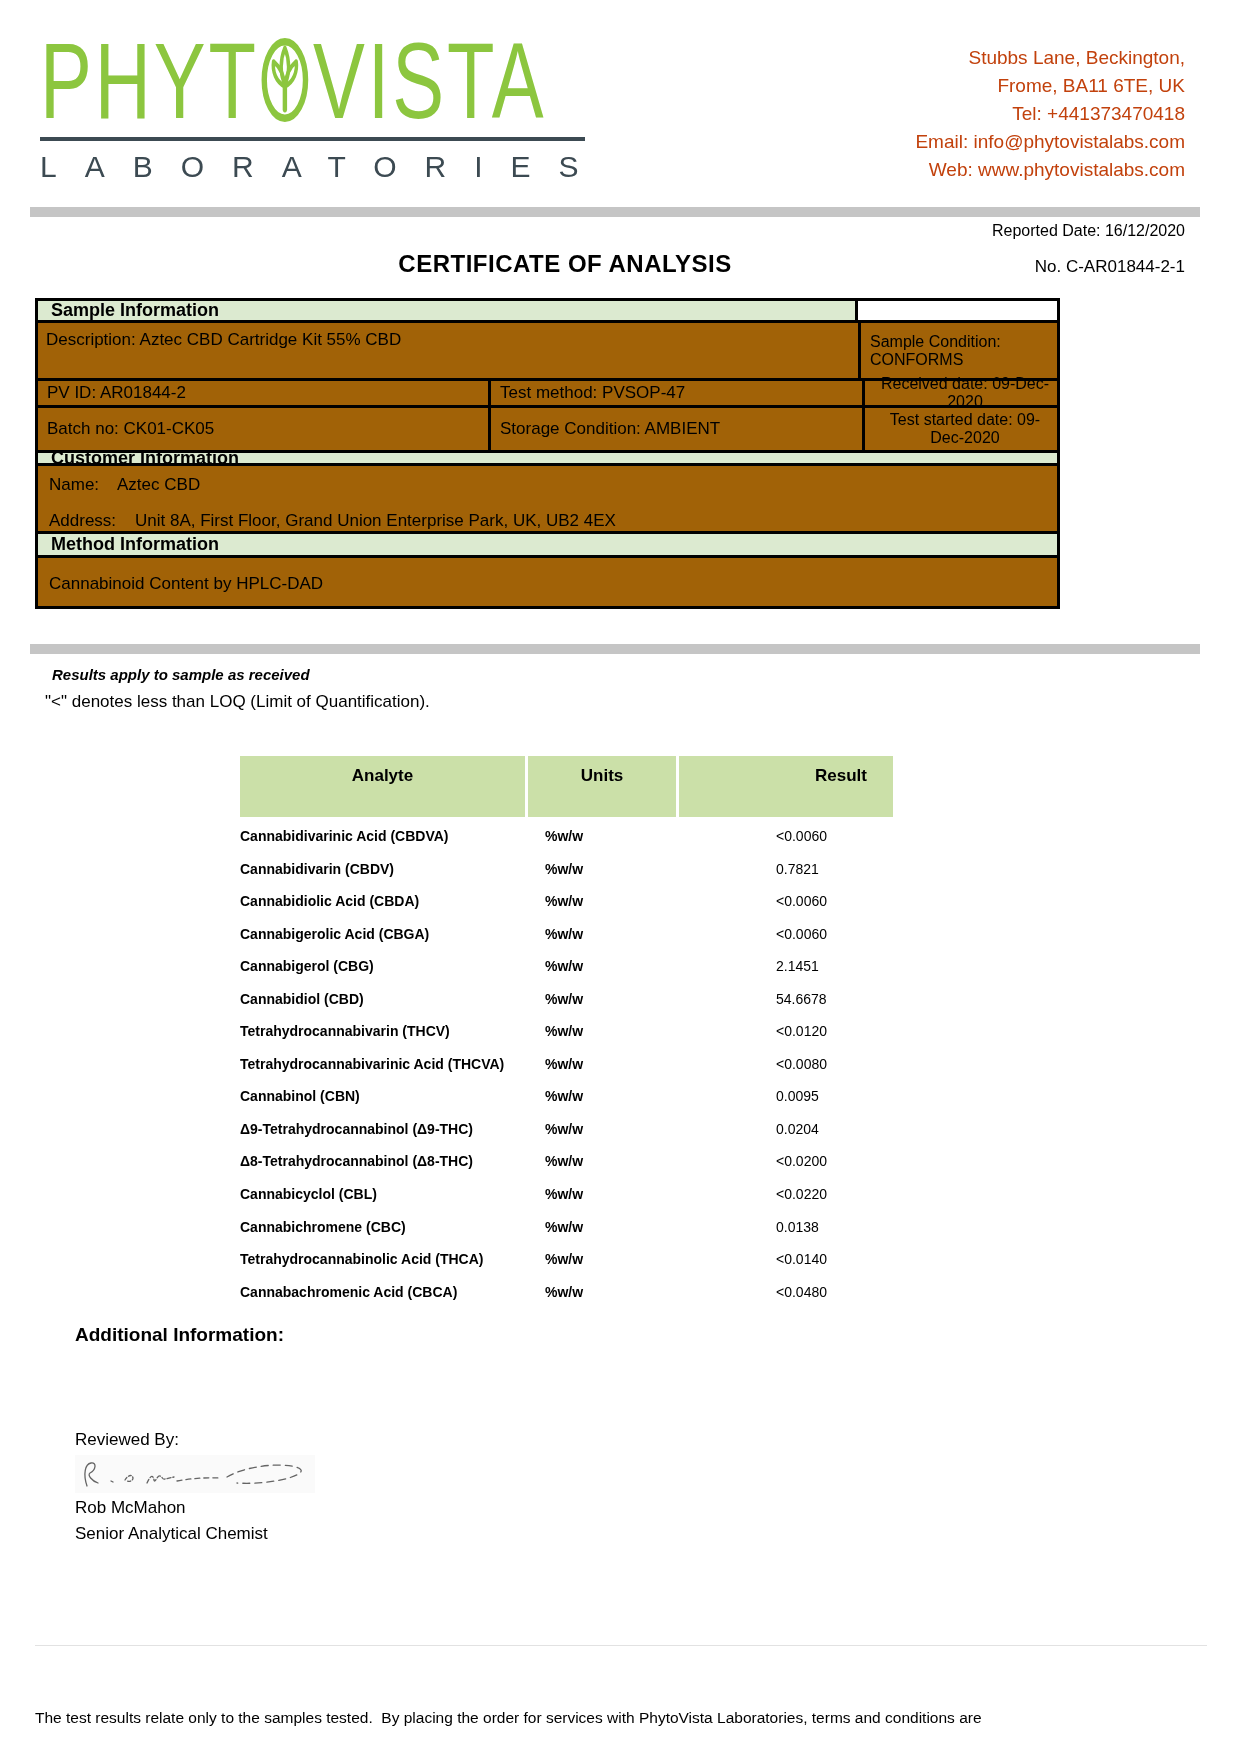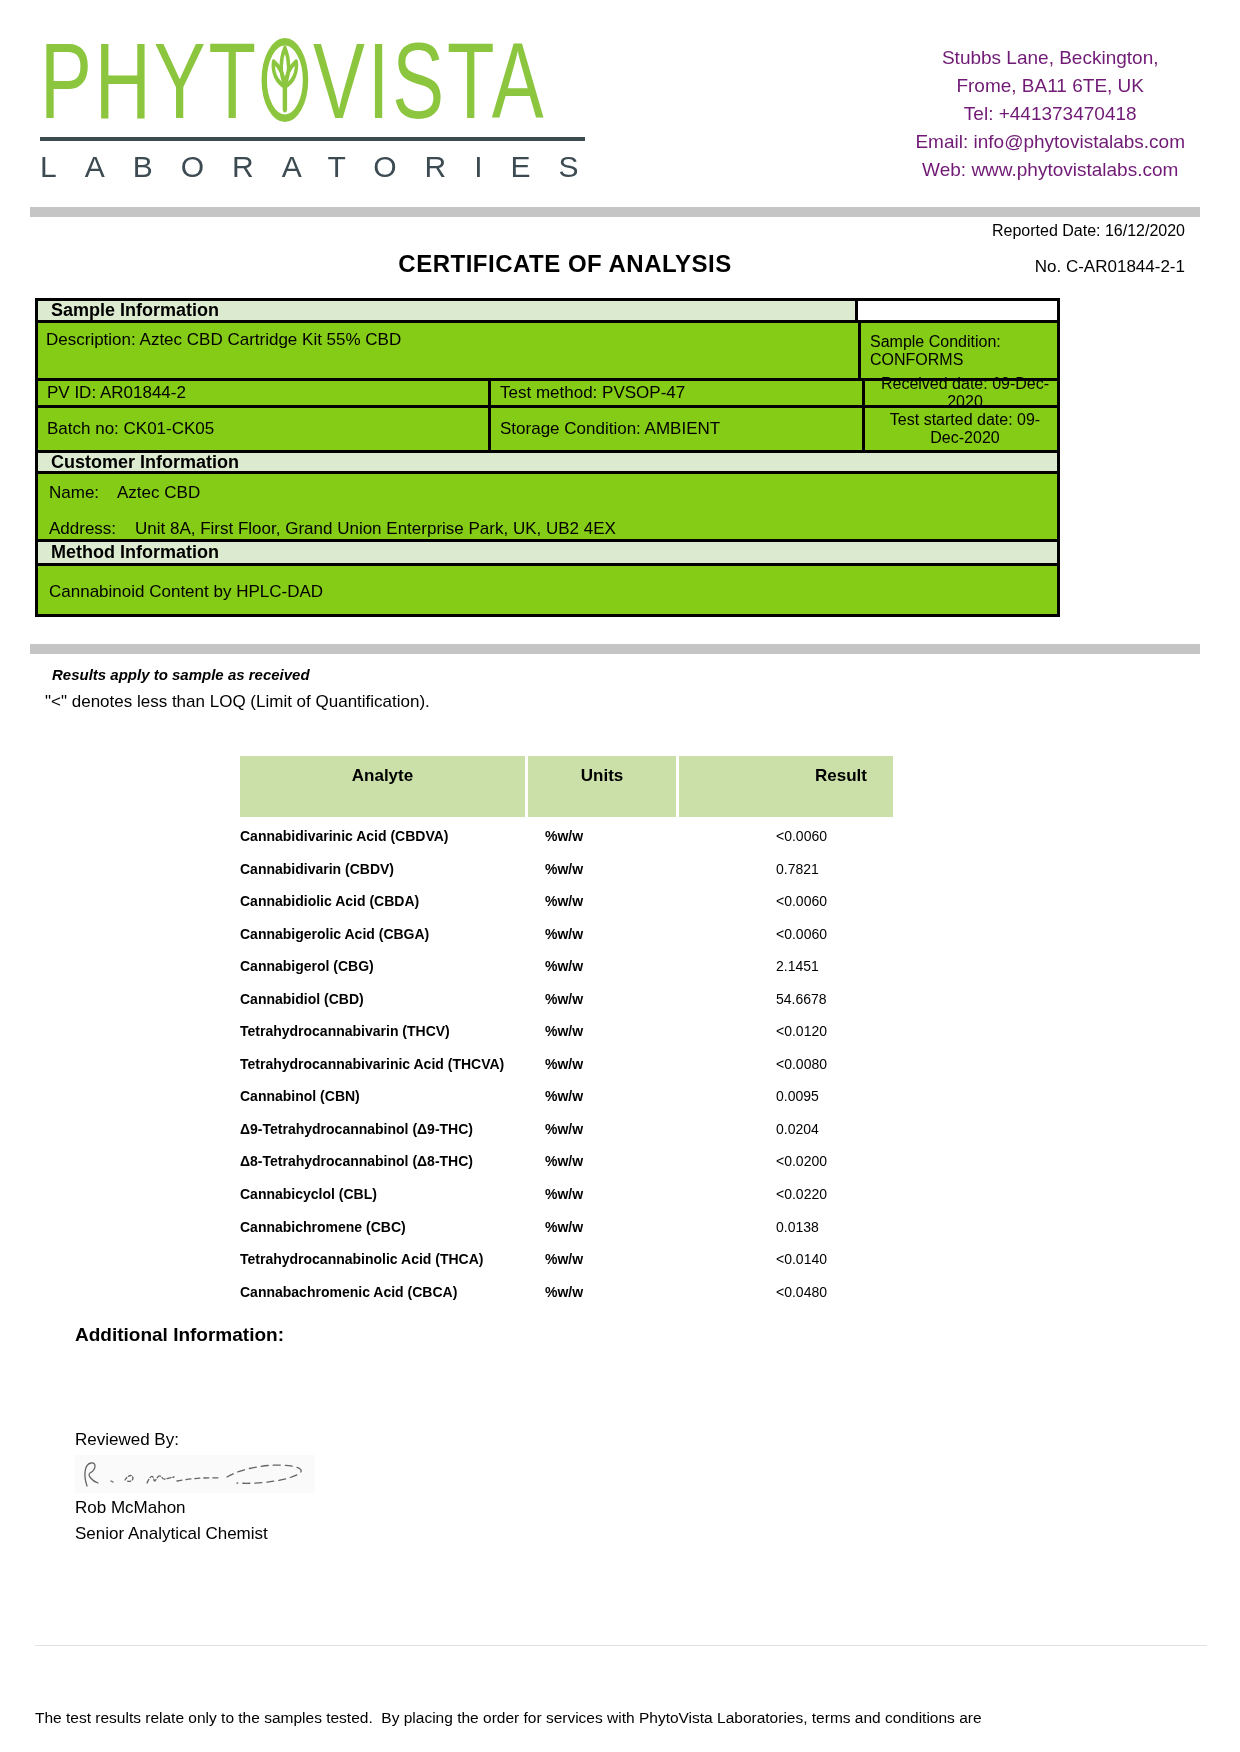--- a/index.html
+++ b/index.html
@@ -8,50 +8,50 @@
 
   
   .logo-block { position:absolute; left:40px; top:36px; width:560px; }
   .wordmark { display:flex; align-items:flex-end; height:88px; color:#8cc63f;
               transform:scaleX(0.72); transform-origin:left bottom; white-space:nowrap; }
   .wordmark span { font-size:108px; line-height:86px; letter-spacing:4px; font-weight:400; }
   .leaf-o { height:86px; width:auto; margin:0 5px 1px 2px; flex:0 0 auto; }
   .logo-rule { width:545px; border-top:4px solid #3c4a52; margin-top:13px; }
   .logo-sub { margin-top:9px; font-size:30px; color:#3c4a52; letter-spacing:28px; white-space:nowrap; width:545px; }
 
-  .contact { position:absolute; top:44px; right:55px; text-align:center; font-size:19px; line-height:28px; color:#701a75; }
+  .contact { position:absolute; top:44px; right:55px; text-align:right; font-size:19px; line-height:28px; color:#c2410c; }
 
   .graybar { position:absolute; left:30px; width:1170px; height:10px; background:#c5c5c5; }
   .graybar1 { top:207px; }
   .graybar2 { top:644px; }
 
   .reported-date { position:absolute; top:222px; right:55px; font-size:16px; }
   .doc-title { position:absolute; top:250px; left:30px; width:1070px; text-align:center;
                font-size:24px; font-weight:bold; letter-spacing:0.5px; }
   .report-no { position:absolute; top:257px; right:55px; font-size:17px; }
 
   
   .info-wrap { position:absolute; left:35px; top:298px; width:1025px; }
-  .ibox { border:3px solid #000; margin-top:-3px; display:flex; background:#84cc16; }
+  .ibox { border:3px solid #000; margin-top:-3px; display:flex; background:#a16207; }
   .ibox:first-child { margin-top:0; }
   .sec-bar { height:25px; }
   .sec-green { background:#dcead0; display:flex; align-items:center; padding-left:13px;
                font-weight:bold; font-size:18px; flex:1 1 auto; }
   .sec-green.partial { flex:0 0 820px; border-right:3px solid #000; }
   .sec-white { flex:1 1 auto; background:#fff; }
   .cell { padding-left:9px; display:flex; align-items:center; font-size:17px; white-space:pre-wrap; }
   .desc-row { height:61px; }
   .desc-row .c1 { flex:0 0 820px; align-items:flex-start; padding:7px 8px; }
   .desc-row .c2 { flex:1 1 auto; border-left:3px solid #000; font-size:16px; }
   .trio { height:30px; }
   .trio.tall { height:48px; }
   .trio .c1 { flex:0 0 450px; }
   .trio .c2 { flex:0 0 374px; border-left:3px solid #000; }
   .trio .c3 { flex:1 1 auto; border-left:3px solid #000; font-size:16px; padding-left:8px;text-align:center; }
-  .cust-bar { height:24px; }
+  .cust-bar { height:16px; }
   .cust-box { height:71px; display:block; padding:9px 12px 0 11px; }
   .cust-box .line { font-size:17px; white-space:pre-wrap; }
   .cust-box .line + .line { margin-top:16px; }
   .meth-bar { height:27px; }
   .meth-box { height:54px; display:block; padding:16px 0 0 11px; font-size:17px; }
 
   
   .note1 { position:absolute; left:52px; top:666px; font-size:15px; font-weight:bold; font-style:italic; }
   .note2 { position:absolute; left:45px; top:692px; font-size:17px; }
 

